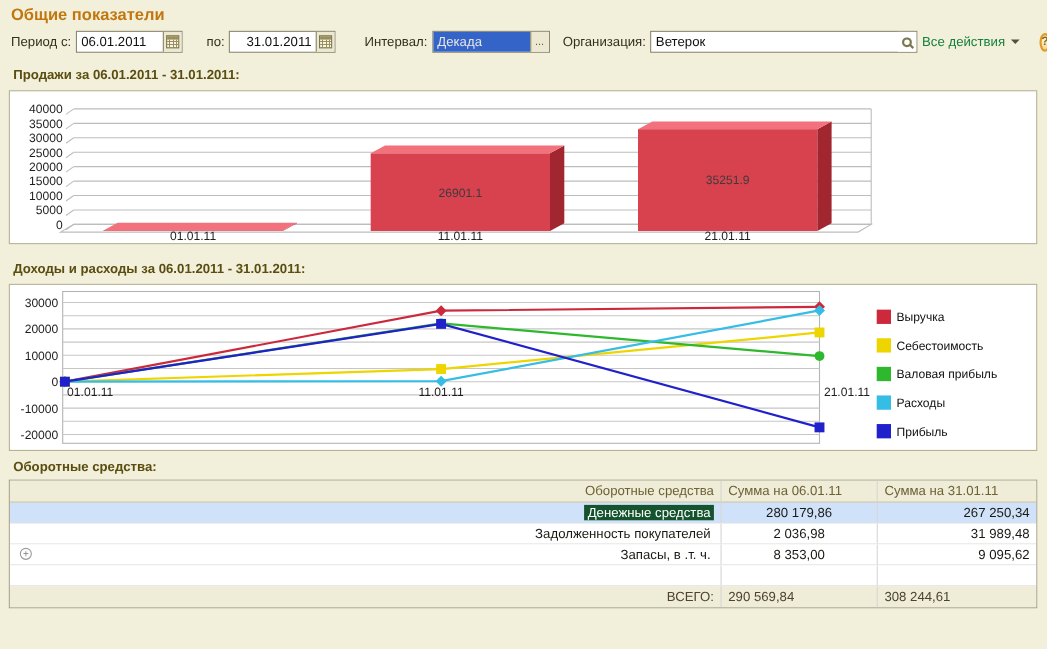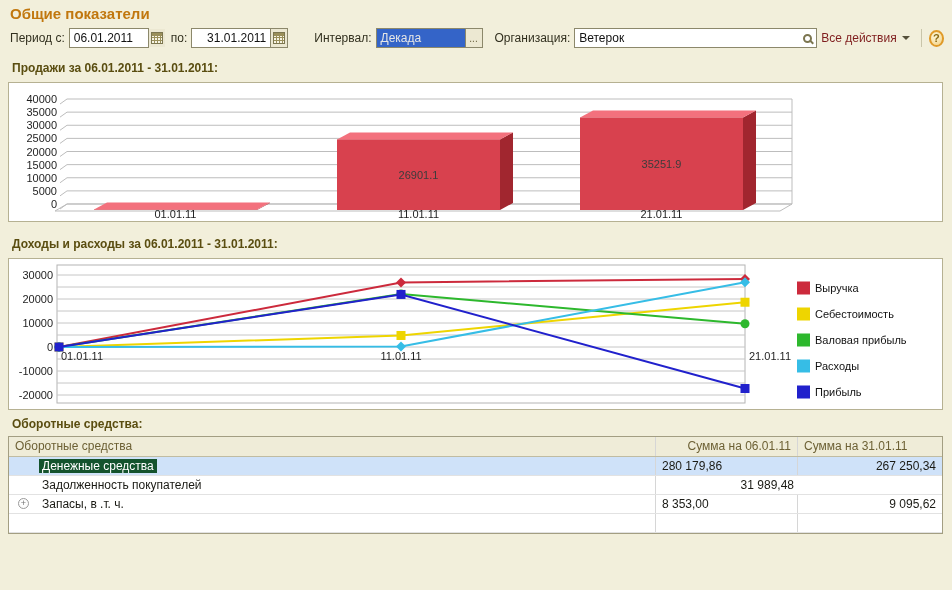--- a/index.html
+++ b/index.html
@@ -43,21 +43,21 @@
     white-space: nowrap; overflow: hidden;
   }
   .lens {
     position: relative; width: 9px; height: 9px; border: 2px solid #7c7650; border-radius: 50%; display: inline-block;
   }
   .lens::after {
     content: ""; position: absolute; width: 5px; height: 2px; background: #7c7650;
     right: -4px; bottom: -2px; transform: rotate(45deg);
   }
   .all-actions {
-    display: flex; align-items: center; gap: 5px; cursor: pointer; color: #7f1d1d;
+    display: flex; align-items: center; gap: 5px; cursor: pointer; color: #15803d;
     padding: 2px 4px; white-space: nowrap;
   }
   .caret-down {
     width: 0; height: 0; border-left: 4px solid transparent; border-right: 4px solid transparent;
     border-top: 4px solid #55503a; display: inline-block;
   }
   .tb-sep { width: 1px; height: 18px; background: #c9c5aa; margin: 0 7px; }
   .help-btn {
     width: 17px; height: 17px; border-radius: 50%; border: 2px solid #e09a28;
     background: radial-gradient(circle at 35% 30%, #fdf6d8, #f3d286);
@@ -71,23 +71,23 @@
   svg { display: block; }
   svg text { font-family: "Liberation Sans", sans-serif; font-size: 11px; }
   
   .grid-table {
     position: absolute; left: 8px; top: 436px; width: 935px;
     border: 1px solid #a39e82; background: #fff;
   }
   .t-row { display: flex; width: 933px; }
   .t-head { height: 20px; background: #efecd8; border-bottom: 1px solid #c0bca2; }
   .t-head .c { color: #6d6135; line-height: 19px; }
-  .c { padding: 0 6px; overflow: hidden; white-space: nowrap; }
+  .c { padding: 0 6px; overflow: hidden; white-space: nowrap; text-align: right; }
   .c1 { width: 647px; border-right: 1px solid #d6d6d6; }
-  .c2 { width: 142px; border-right: 1px solid #d6d6d6; text-align: left; }
+  .c2 { width: 142px; border-right: 1px solid #d6d6d6; text-align: center; }
   .c3 { width: 144px; text-align: right; }
   .t-body .t-row { height: 19px; border-bottom: 1px solid #e2e2e2; line-height: 18px; background: #fff; }
   .t-body .t-row.selected { background: #cfe2f9; }
   .t-body .c1 { padding-left: 30px; position: relative; }
   .name-chip { padding: 0 3px; }
   .selected .name-chip { background: #14532d; color: #fff; }
   .expander {
     position: absolute; left: 9px; top: 3px; width: 11px; height: 11px;
     border: 1px solid #9a9a9a; border-radius: 50%; color: #777;
     font-size: 9px; line-height: 9px; text-align: center; cursor: pointer; background: #fdfdfd;
@@ -100,21 +100,21 @@
 </style>
 </head>
 <body>
 
 <div class="screen">
 
   <div class="page-title">Общие показатели</div>
 
   <div class="toolbar">
     <span class="tb-label">Период с:</span>
-    <span class="field" style="width:80px">
+    <span class="field" style="width:97px">
       <input style="width: 78px;" value="06.01.2011">
       <span class="btn">
           <span class="cal-icon"></span>
         </span>
     </span>
     <span class="tb-label" style="margin-left:22px">по:</span>
     <span class="field" style="width:97px">
       <input style="width: 78px; text-align: right;" value="31.01.2011">
       <span class="btn">
           <span class="cal-icon"></span>
@@ -245,42 +245,48 @@
         <rect x="788" y="126.5" width="13" height="13" fill="#2121cc"></rect>
         <text x="806" y="137" fill="#111">Прибыль</text>
       </svg>
   </div>
 
   <div class="section-label" style="top:417px">Оборотные средства:</div>
 
   <div class="grid-table">
     <div class="t-row t-head">
       <div class="c c1">Оборотные средства</div>
-      <div class="c c2" style="text-align:right">Сумма на 06.01.11</div>
+      <div class="c c2" style="text-align:left">Сумма на 06.01.11</div>
       <div class="c c3" style="text-align:left">Сумма на 31.01.11</div>
     </div>
     <div class="t-body">
       <div class="t-row selected">
         <div class="c c1"><span class="name-chip">Денежные средства</span></div>
         <div class="c c2">280 179,86</div>
         <div class="c c3">267 250,34</div>
       </div>
       <div class="t-row">
         <div class="c c1"><span class="name-chip">Задолженность покупателей</span></div>
+        <div class="c c2">2 036,98</div>
         <div class="c c3">31 989,48</div>
       </div>
       <div class="t-row">
         <div class="c c1">
           <span class="expander"></span>
           <span class="name-chip">Запасы, в .т. ч.</span>
         </div>
         <div class="c c2">8 353,00</div>
         <div class="c c3">9 095,62</div>
       </div>
       <div class="t-row t-filler">
         <div class="c c1"></div>
         <div class="c c2"></div>
         <div class="c c3"></div>
       </div>
     </div>
+    <div class="t-row t-foot">
+      <div class="c c1">ВСЕГО:</div>
+      <div class="c c2">290 569,84</div>
+      <div class="c c3">308 244,61</div>
+    </div>
   </div>
 
 </div>
 
 </body></html>

